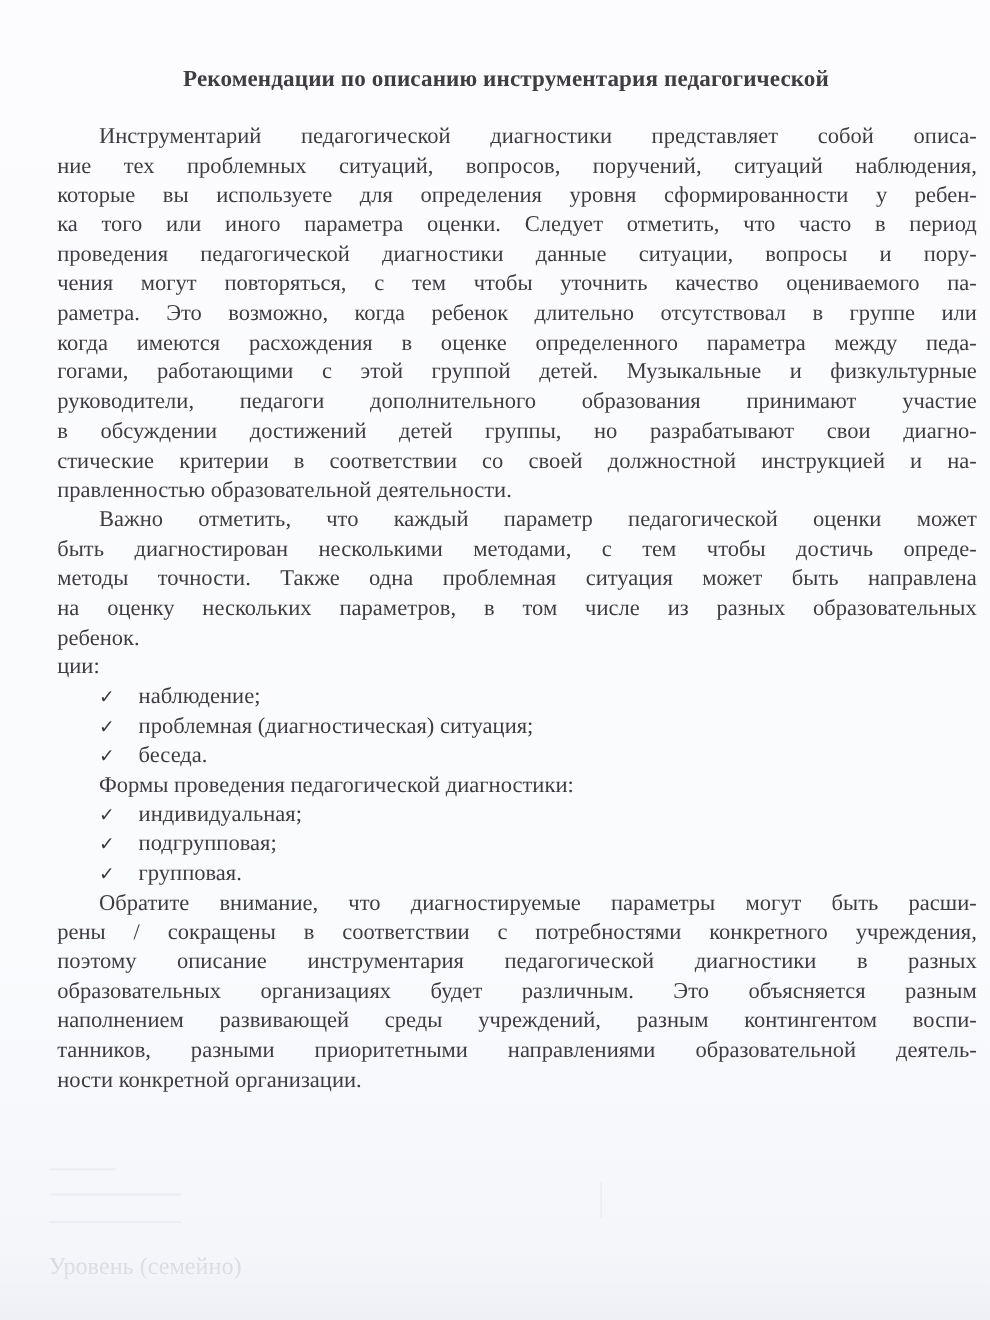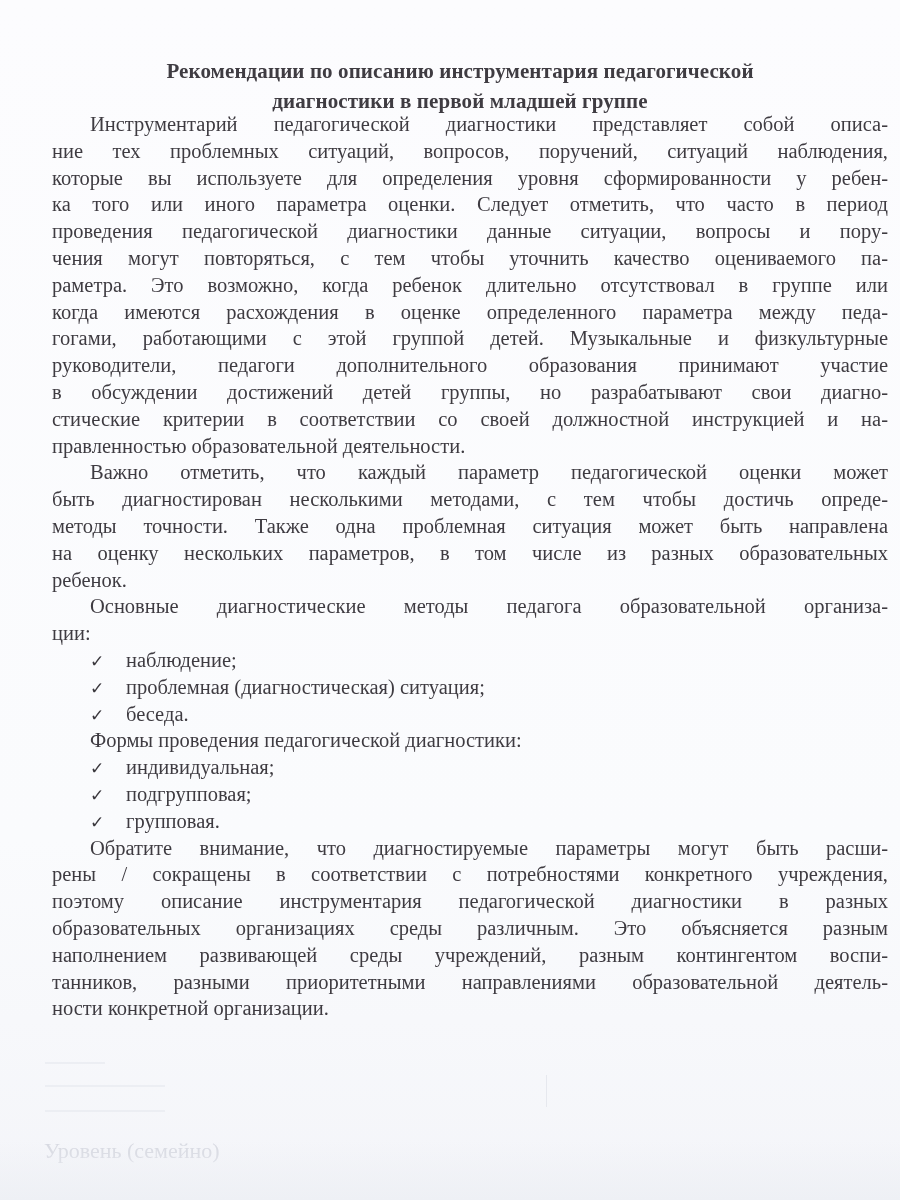--- a/index.html
+++ b/index.html
@@ -86,21 +86,20 @@
       background: linear-gradient(180deg, rgba(240,241,246,0) 0%, #eef0f5 100%);
     }
   </style>
 </head>
 <body>
 
 <div class="page">
 
   <div class="title">
     <span class="line">Рекомендации по описанию инструментария педагогической</span>
-    <span class="line">диагностики в первой младшей группе</span>
   </div>
 
   <div class="body-text">
 
     <div>
       <span class="line just" style="text-indent:38px">Инструментарий педагогической диагностики представляет собой описа-</span>
       <span class="line just">ние тех проблемных ситуаций, вопросов, поручений, ситуаций наблюдения,</span>
       <span class="line just">которые вы используете для определения уровня сформированности у ребен-</span>
       <span class="line just">ка того или иного параметра оценки. Следует отметить, что часто в период</span>
       <span class="line just">проведения педагогической диагностики данные ситуации, вопросы и пору-</span>
@@ -116,21 +115,20 @@
 
     <div>
       <span class="line just" style="text-indent:38px">Важно отметить, что каждый параметр педагогической оценки может</span>
       <span class="line just">быть диагностирован несколькими методами, с тем чтобы достичь опреде-</span>
       <span class="line just">методы точности. Также одна проблемная ситуация может быть направлена</span>
       <span class="line just">на оценку нескольких параметров, в том числе из разных образовательных</span>
       <span class="line">ребенок.</span>
     </div>
 
     <div>
-      <span class="line just" style="text-indent:38px">Основные диагностические методы педагога образовательной организа-</span>
       <span class="line">ции:</span>
       <ul class="list">
         <li>
           <span class="check">✓</span>
           <span>наблюдение;</span>
         </li>
         <li>
           <span class="check">✓</span>
           <span>проблемная (диагностическая) ситуация;</span>
         </li>
@@ -156,21 +154,21 @@
           <span class="check">✓</span>
           <span>групповая.</span>
         </li>
       </ul>
     </div>
 
     <div>
       <span class="line just" style="text-indent:38px">Обратите внимание, что диагностируемые параметры могут быть расши-</span>
       <span class="line just">рены / сокращены в соответствии с потребностями конкретного учреждения,</span>
       <span class="line just">поэтому описание инструментария педагогической диагностики в разных</span>
-      <span class="line just">образовательных организациях среды различным. Это объясняется разным</span>
+      <span class="line just">образовательных организациях будет различным. Это объясняется разным</span>
       <span class="line just">наполнением развивающей среды учреждений, разным контингентом воспи-</span>
       <span class="line just">танников, разными приоритетными направлениями образовательной деятель-</span>
       <span class="line">ности конкретной организации.</span>
     </div>
   </div>
 
   <div class="faint big" style="left:44px; top:1138px;">Уровень (семейно)</div>
   <div style="position:absolute; left:45px; top:1062px; width:60px; height:2px; background:#eceef3;"></div>
   <div style="position:absolute; left:45px; top:1085px; width:120px; height:2px; background:#eceef3;"></div>
   <div style="position:absolute; left:45px; top:1110px; width:120px; height:2px; background:#eceef3;"></div>

